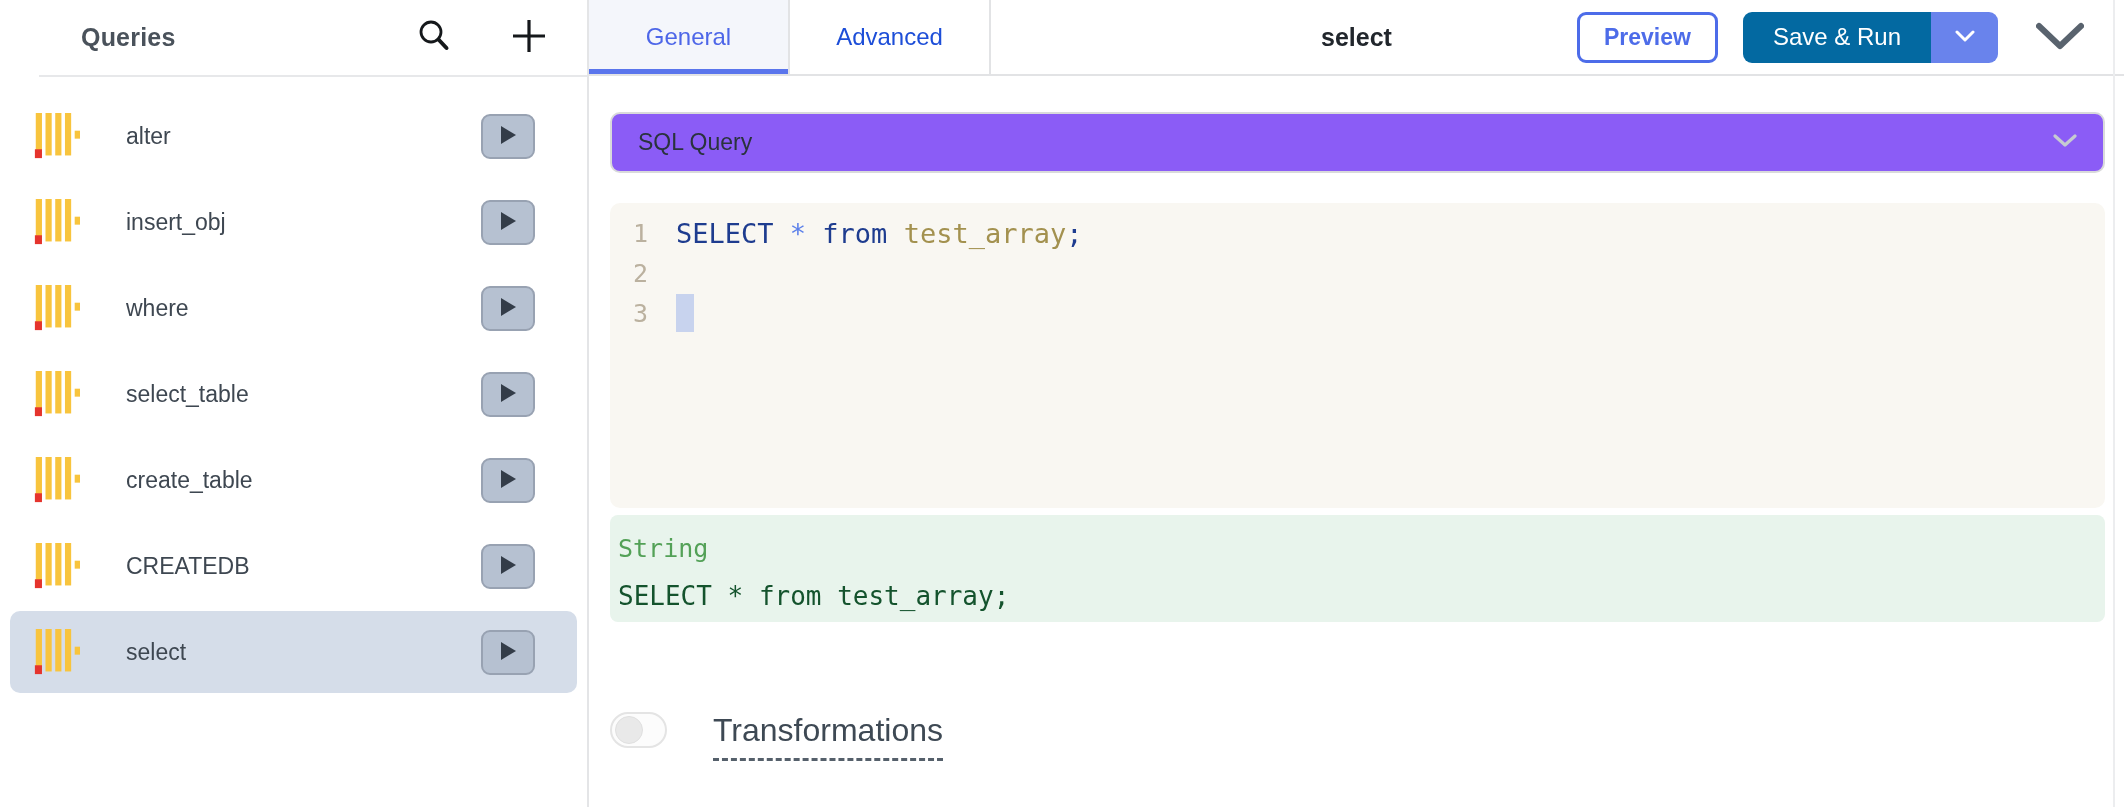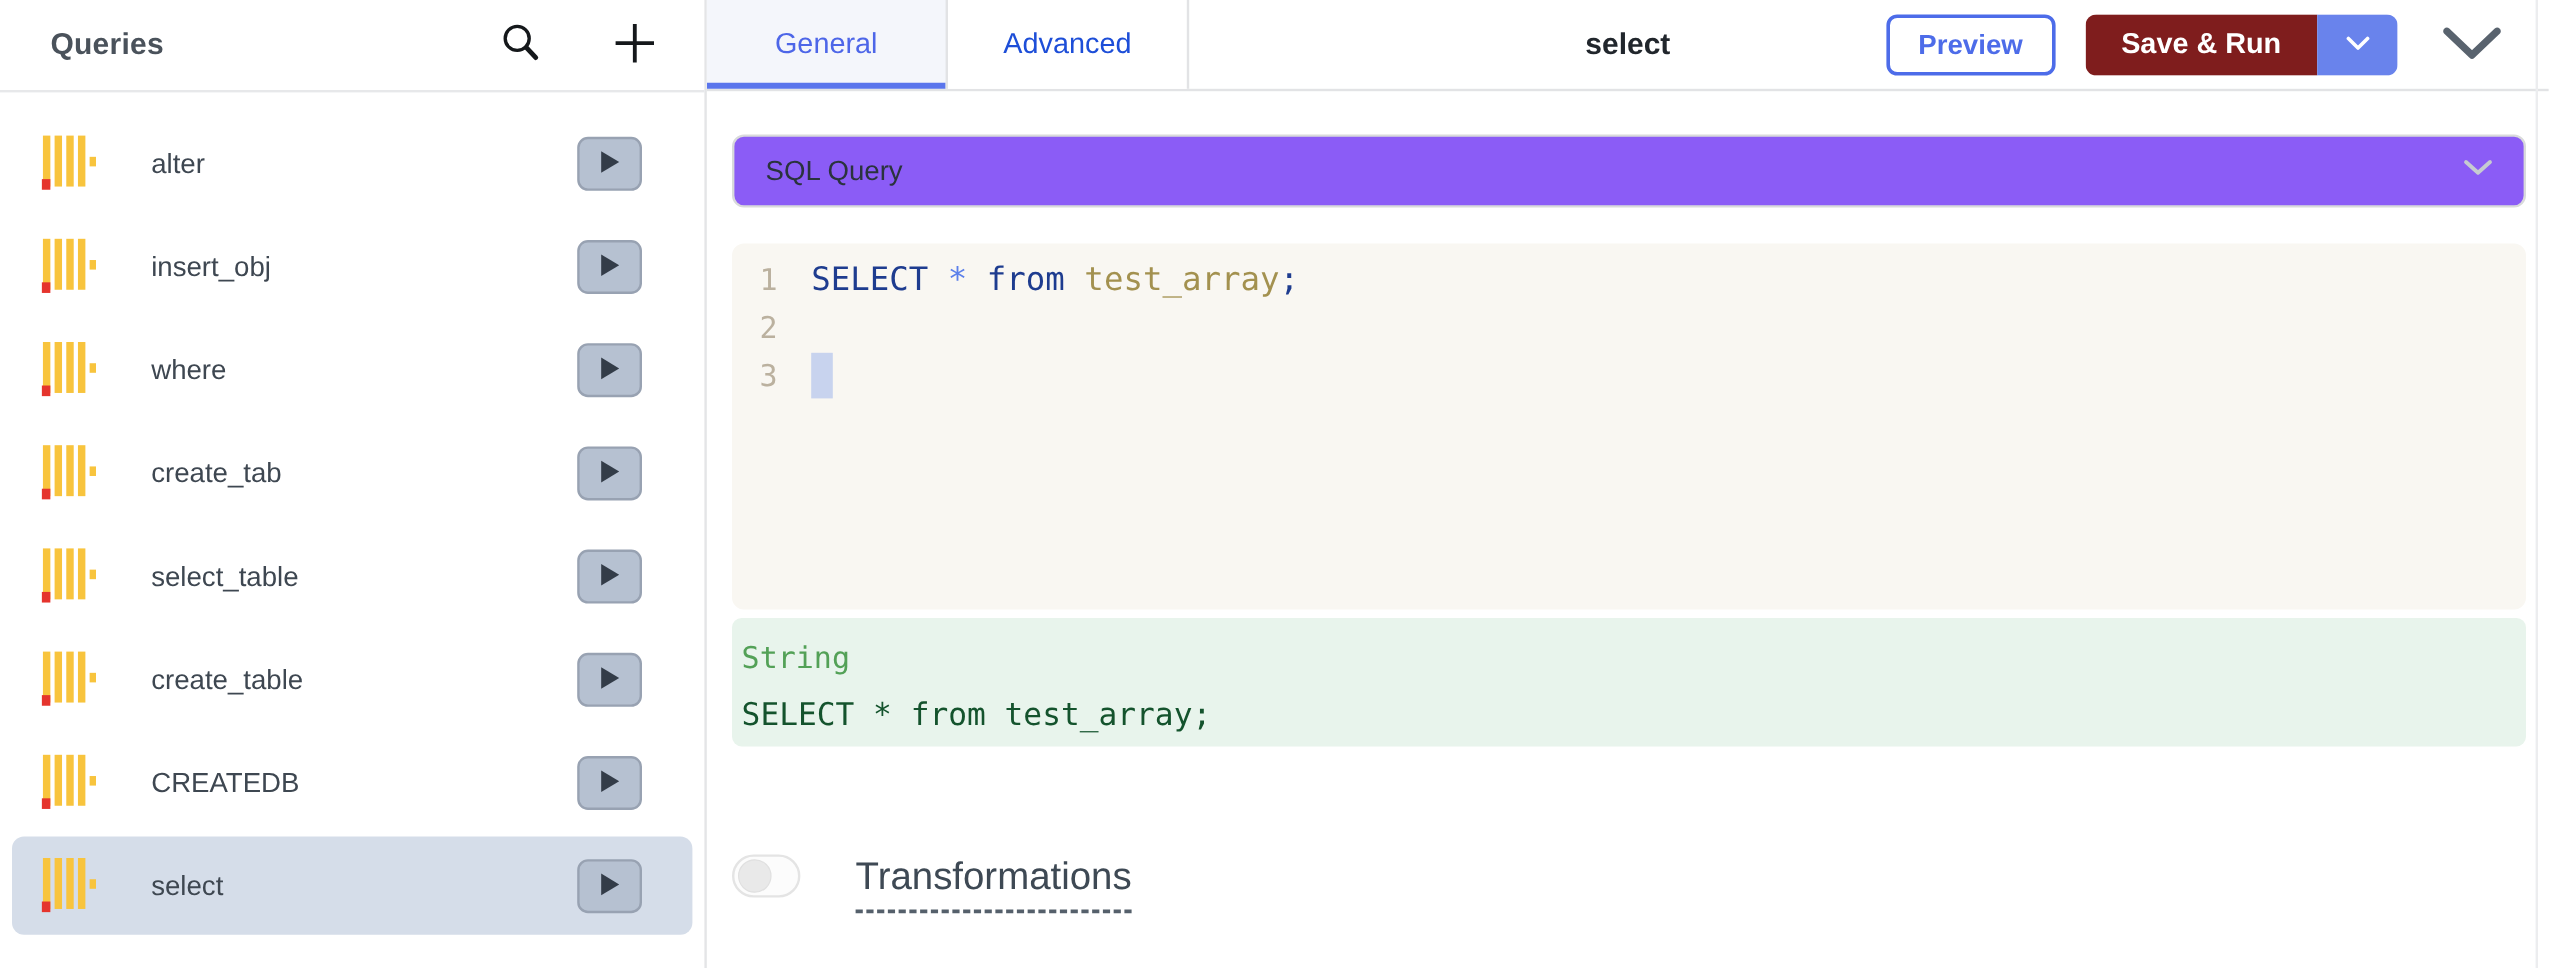--- a/index.html
+++ b/index.html
@@ -9,21 +9,21 @@
     background:#ffffff; font-family:"Liberation Sans", sans-serif;
   }
 
   
   .sidebar {
     position:absolute; left:0; top:0; width:589px; height:807px;
     border-right:2px solid #E4E5E7; background:#fff;
   }
   .sidebar-header {
     height:77px; border-bottom:2px solid #E7E8EA;
-    display:flex; align-items:center; padding:0 40px 0 42px;
+    display:flex; align-items:center; padding:0 40px 0 42px;margin-left:39px;
   }
   .sidebar-title { flex:1; font-size:25px; font-weight:700; color:#4A525B; letter-spacing:0.2px; }
   .icon-btn { background:none; border:none; padding:0; cursor:pointer; display:flex; align-items:center; }
   .icon-btn + .icon-btn { margin-left:60px; }
 
   .query-list { padding-top:14px; }
   .query-item {
     height:82px; margin:4px 10px; border-radius:10px;
     display:flex; align-items:center; padding-left:24px; cursor:pointer;
   }
@@ -54,21 +54,21 @@
     font-size:25px; font-weight:700; color:#21262C; pointer-events:none;
   }
   .header-actions { margin-left:auto; display:flex; align-items:center; padding-right:40px; z-index:2; }
   .btn-preview {
     width:141px; height:51px; border:3px solid #4D6CE9; border-radius:9px;
     background:#fff; color:#4D6CE9; font-size:23px; font-weight:700; cursor:pointer;
     font-family:"Liberation Sans", sans-serif;
   }
   .btn-save-run { display:flex; height:51px; border-radius:9px; overflow:hidden; margin-left:25px; }
   .btn-save-main {
-    background:#7f1d1d; color:#fff; border:none; font-size:24px; font-weight:700;
+    background:#0369a1; color:#fff; border:none; font-size:24px; font-weight:400;
     padding:0 30px; cursor:pointer; font-family:"Liberation Sans", sans-serif;
   }
   .btn-save-caret {
     width:67px; background:#6983EC; border:none; cursor:pointer;
     display:flex; align-items:center; justify-content:center;
   }
   .collapse-btn { background:none; border:none; margin-left:38px; cursor:pointer; display:flex; padding:0; }
 
   
   .content-block { margin-left:21px; width:1495px; }
@@ -185,36 +185,20 @@
       </div>
       <div class="query-item">
         <svg class="ch-icon" viewBox="0 0 52 52">
     <rect x="2" y="0" width="7" height="48" fill="#F8C43D"></rect>
     <rect x="13" y="0" width="7" height="48" fill="#F8C43D"></rect>
     <rect x="24" y="0" width="7" height="48" fill="#F8C43D"></rect>
     <rect x="35" y="0" width="7" height="48" fill="#F8C43D"></rect>
     <rect x="46" y="20" width="6" height="9" fill="#F8C43D"></rect>
     <rect x="1" y="41" width="8" height="10" fill="#E5342D"></rect>
   </svg>
-        <div class="query-label">create_tab</div>
-        <button class="play-btn">
-          <span><svg width="18" height="20" viewBox="0 0 18 20">
-              <polygon points="2,1 17,10 2,19" fill="#333C48"></polygon>
-            </svg></span>
-        </button>
-      </div>
-      <div class="query-item">
-        <svg class="ch-icon" viewBox="0 0 52 52">
-    <rect x="2" y="0" width="7" height="48" fill="#F8C43D"></rect>
-    <rect x="13" y="0" width="7" height="48" fill="#F8C43D"></rect>
-    <rect x="24" y="0" width="7" height="48" fill="#F8C43D"></rect>
-    <rect x="35" y="0" width="7" height="48" fill="#F8C43D"></rect>
-    <rect x="46" y="20" width="6" height="9" fill="#F8C43D"></rect>
-    <rect x="1" y="41" width="8" height="10" fill="#E5342D"></rect>
-  </svg>
         <div class="query-label">select_table</div>
         <button class="play-btn">
           <span><svg width="18" height="20" viewBox="0 0 18 20">
               <polygon points="2,1 17,10 2,19" fill="#333C48"></polygon>
             </svg></span>
         </button>
       </div>
       <div class="query-item">
         <svg class="ch-icon" viewBox="0 0 52 52">
     <rect x="2" y="0" width="7" height="48" fill="#F8C43D"></rect>

